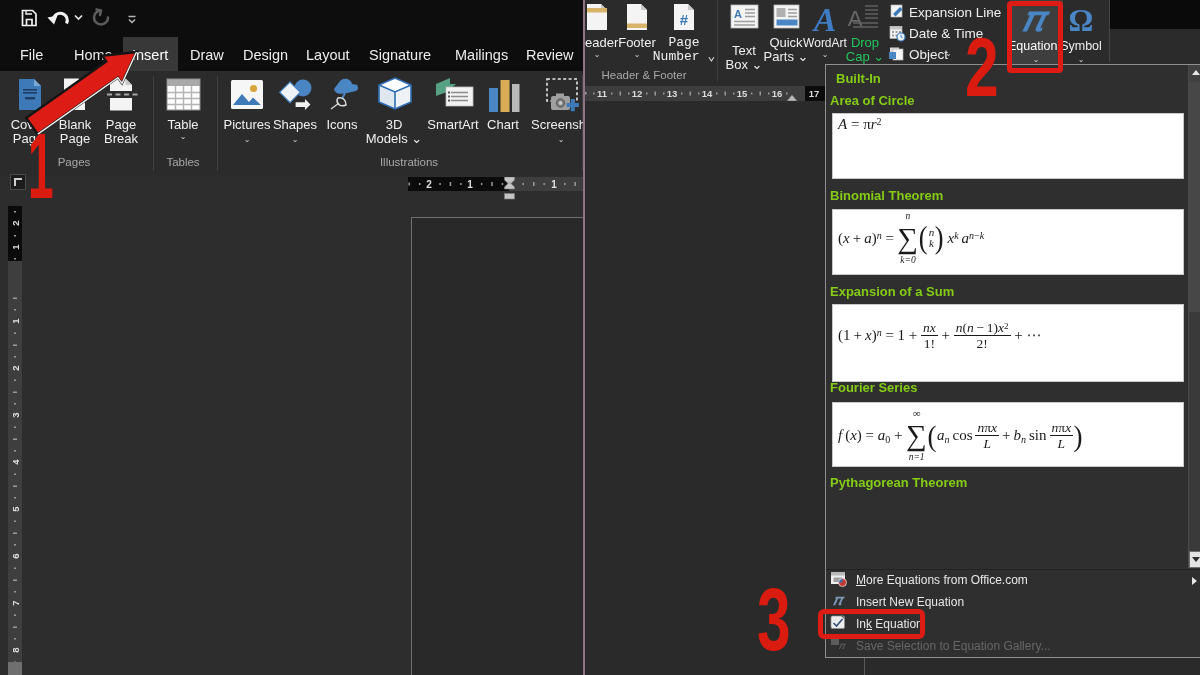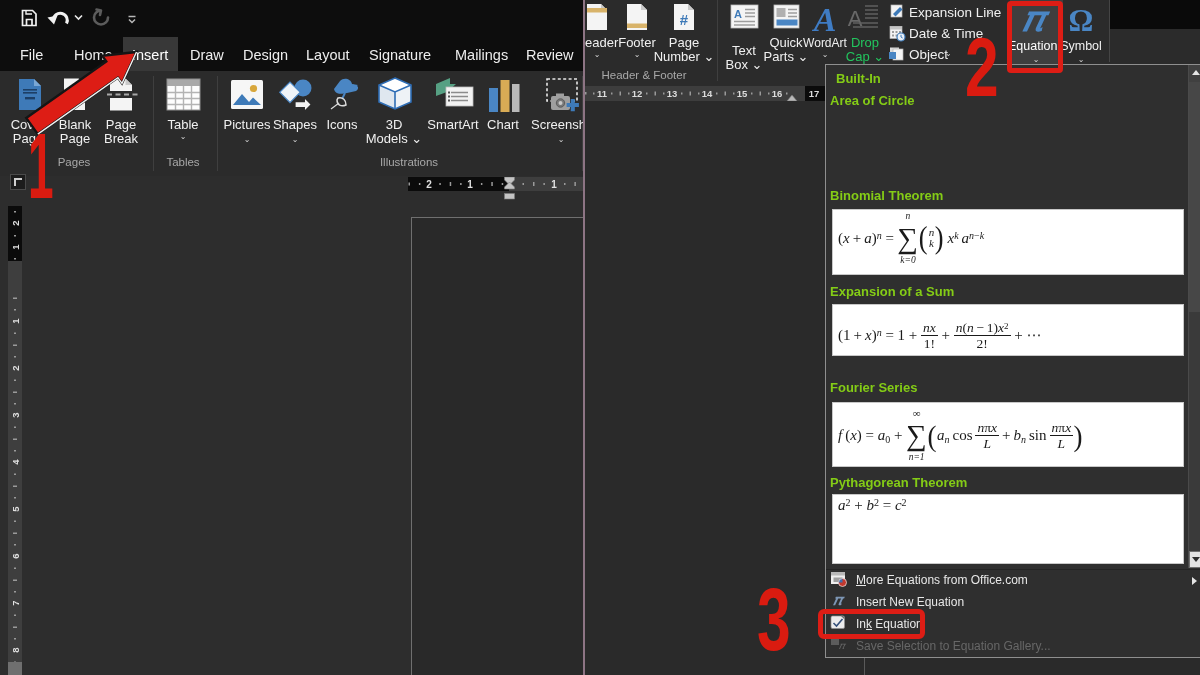--- a/index.html
+++ b/index.html
@@ -367,21 +367,21 @@
         <rect x="425" y="0" width="53" height="67" fill="#3e3e3e"></rect>
         <text x="449" y="31" font-size="36" font-weight="bold" font-style="italic" fill="#4a86c4" text-anchor="middle" font-family="Liberation Serif">𝜋</text>
 
         <text x="496" y="31" font-size="31" font-weight="bold" fill="#4a86c4" text-anchor="middle" font-family="Liberation Serif">Ω</text>
       </svg>
 
       <div class="abs lbl" style="left:-14px;top:36px;width:52px;">Header</div>
       <div class="abs chev" style="left:-14px;top:52px;width:52px;text-align:center;">⌄</div>
       <div class="abs lbl" style="left:26px;top:36px;width:52px;">Footer</div>
       <div class="abs chev" style="left:26px;top:52px;width:52px;text-align:center;">⌄</div>
-      <div class="abs lbl" style="left:66px;top:36px;width:66px;">Page<br>Number ⌄</div>
+      <div class="abs lbl" style="left:66px;top:36px;width:66px;font-family:Liberation Mono, monospace;">Page<br>Number ⌄</div>
       <div class="abs lbl" style="left:133px;top:36px;width:52px;margin-top:8px;">Text<br>Box ⌄</div>
       <div class="abs lbl" style="left:175px;top:36px;width:52px;">Quick<br>Parts ⌄</div>
       <div class="abs lbl" style="left:214px;top:36px;width:52px;font-size:12px;">WordArt</div>
       <div class="abs chev" style="left:214px;top:52px;width:52px;text-align:center;">⌄</div>
       <div class="abs lbl" style="left:254px;top:36px;width:52px;color:#22c55e;">Drop<br>Cap ⌄</div>
       <div class="abs" style="left:324px;top:5px;font-size:13.5px;color:#f0f0f0;">Expansion Line</div>
       <div class="abs chev" style="left:401px;top:9px;">⌄</div>
       <div class="abs" style="left:324px;top:26px;font-size:13.5px;color:#f0f0f0;">Date &amp; Time</div>
       <div class="abs" style="left:324px;top:47px;font-size:13.5px;color:#f0f0f0;">Object</div>
       <div class="abs chev" style="left:360px;top:51px;">⌄</div>
@@ -429,40 +429,43 @@
       </svg>
     </div>
 
     <div class="abs" style="left:0;top:101px;width:615px;height:574px;background:#2a2a2a;"></div>
     <div class="abs" style="left:279px;top:655px;width:1px;height:20px;background:#5a5a5a;"></div>
   </div>
 
   <div class="abs" id="popup" style="left:825px;top:64px;width:375px;height:594px;background:#2f2f2f;border-left:1px solid #8f8f8f;border-top:1px solid #8f8f8f;border-bottom:1px solid #8f8f8f;box-sizing:border-box;">
     <div class="abs ghead" style="left:10px;top:6px;">Built-In</div>
     <div class="abs ghead" style="left:4px;top:28px;">Area of Circle</div>
+    <div class="abs wbox" style="left:6px;top:48px;width:352px;height:66px;">
+      <div class="eq" style="position:absolute;left:5px;top:2px;"><i>A</i>&nbsp;=&nbsp;π<i>r</i><sup>2</sup></div>
+    </div>
     <div class="abs ghead" style="left:4px;top:123px;">Binomial Theorem</div>
     <div class="abs wbox" style="left:6px;top:144px;width:352px;height:66px;">
       <div class="eqrow" style="position:absolute;left:5px;top:0;height:56px;">
         <span class="eq">(<i>x</i> + <i>a</i>)<sup><i>n</i></sup>&nbsp;=&nbsp;</span>
         <span class="sum">
             <span class="lim">n</span>
             <span class="sig">∑</span>
             <span class="lim">k=0</span>
           </span>
         <span class="bigp">(</span>
           <span class="binc">
             <span>n</span>
             <span>k</span>
           </span>
           <span class="bigp">)</span>
         <span class="eq"> <i>x</i><sup><i>k</i></sup> <i>a</i><sup><i>n</i>−<i>k</i></sup></span>
       </div>
     </div>
     <div class="abs ghead" style="left:4px;top:219px;">Expansion of a Sum</div>
-    <div class="abs wbox" style="left:6px;top:239px;width:352px;height:52px;">
+    <div class="abs wbox" style="left:6px;top:239px;width:352px;height:78px;">
       <div class="eqrow" style="position:absolute;left:5px;top:0;height:60px;">
         <span class="eq">(1 + <i>x</i>)<sup><i>n</i></sup>&nbsp;=&nbsp;1&nbsp;+&nbsp;</span>
         <span class="frac">
             <span class="num"><i>nx</i></span>
             <span class="den">1!</span>
           </span>
         <span class="eq">&nbsp;+&nbsp;</span>
         <span class="frac">
             <span class="num"><i>n</i>(<i>n</i> − 1)<i>x</i><sup>2</sup></span>
             <span class="den">2!</span>
@@ -487,23 +490,20 @@
           </span>
         <span class="eq"> + <i>b</i><sub><i>n</i></sub> sin </span>
         <span class="frac">
             <span class="num"><i>n</i>π<i>x</i></span>
             <span class="den"><i>L</i></span>
           </span>
         <span class="bigp2">)</span>
       </div>
     </div>
     <div class="abs ghead" style="left:4px;top:410px;">Pythagorean Theorem</div>
-    <div class="abs wbox" style="left:6px;top:429px;width:352px;height:70px;">
-      <div class="eq" style="position:absolute;left:5px;top:2px;"><i>a</i><sup>2</sup>&nbsp;+&nbsp;<i>b</i><sup>2</sup>&nbsp;=&nbsp;<i>c</i><sup>2</sup></div>
-    </div>
 
     <div class="abs" style="left:362px;top:0;width:13px;height:503px;background:#3a3a3a;border-left:1px solid #4a4a4a;box-sizing:border-box;">
       <div class="abs" style="left:0;top:0;width:13px;height:17px;background:#404040;border-bottom:1px solid #4e4e4e;">
         <div style="width:0;height:0;margin:5px auto;border-left:4px solid transparent;border-right:4px solid transparent;border-bottom:5px solid #e6e6e6;"></div>
       </div>
       <div class="abs" style="left:0;top:17px;width:13px;height:230px;background:#474747;"></div>
       <div class="abs" style="left:0;top:486px;width:13px;height:17px;background:#e2e2e2;border:1px solid #6e6e6e;box-sizing:border-box;">
         <div style="width:0;height:0;margin:5px auto;border-left:4px solid transparent;border-right:4px solid transparent;border-top:5px solid #2c2c2c;"></div>
       </div>
     </div>

